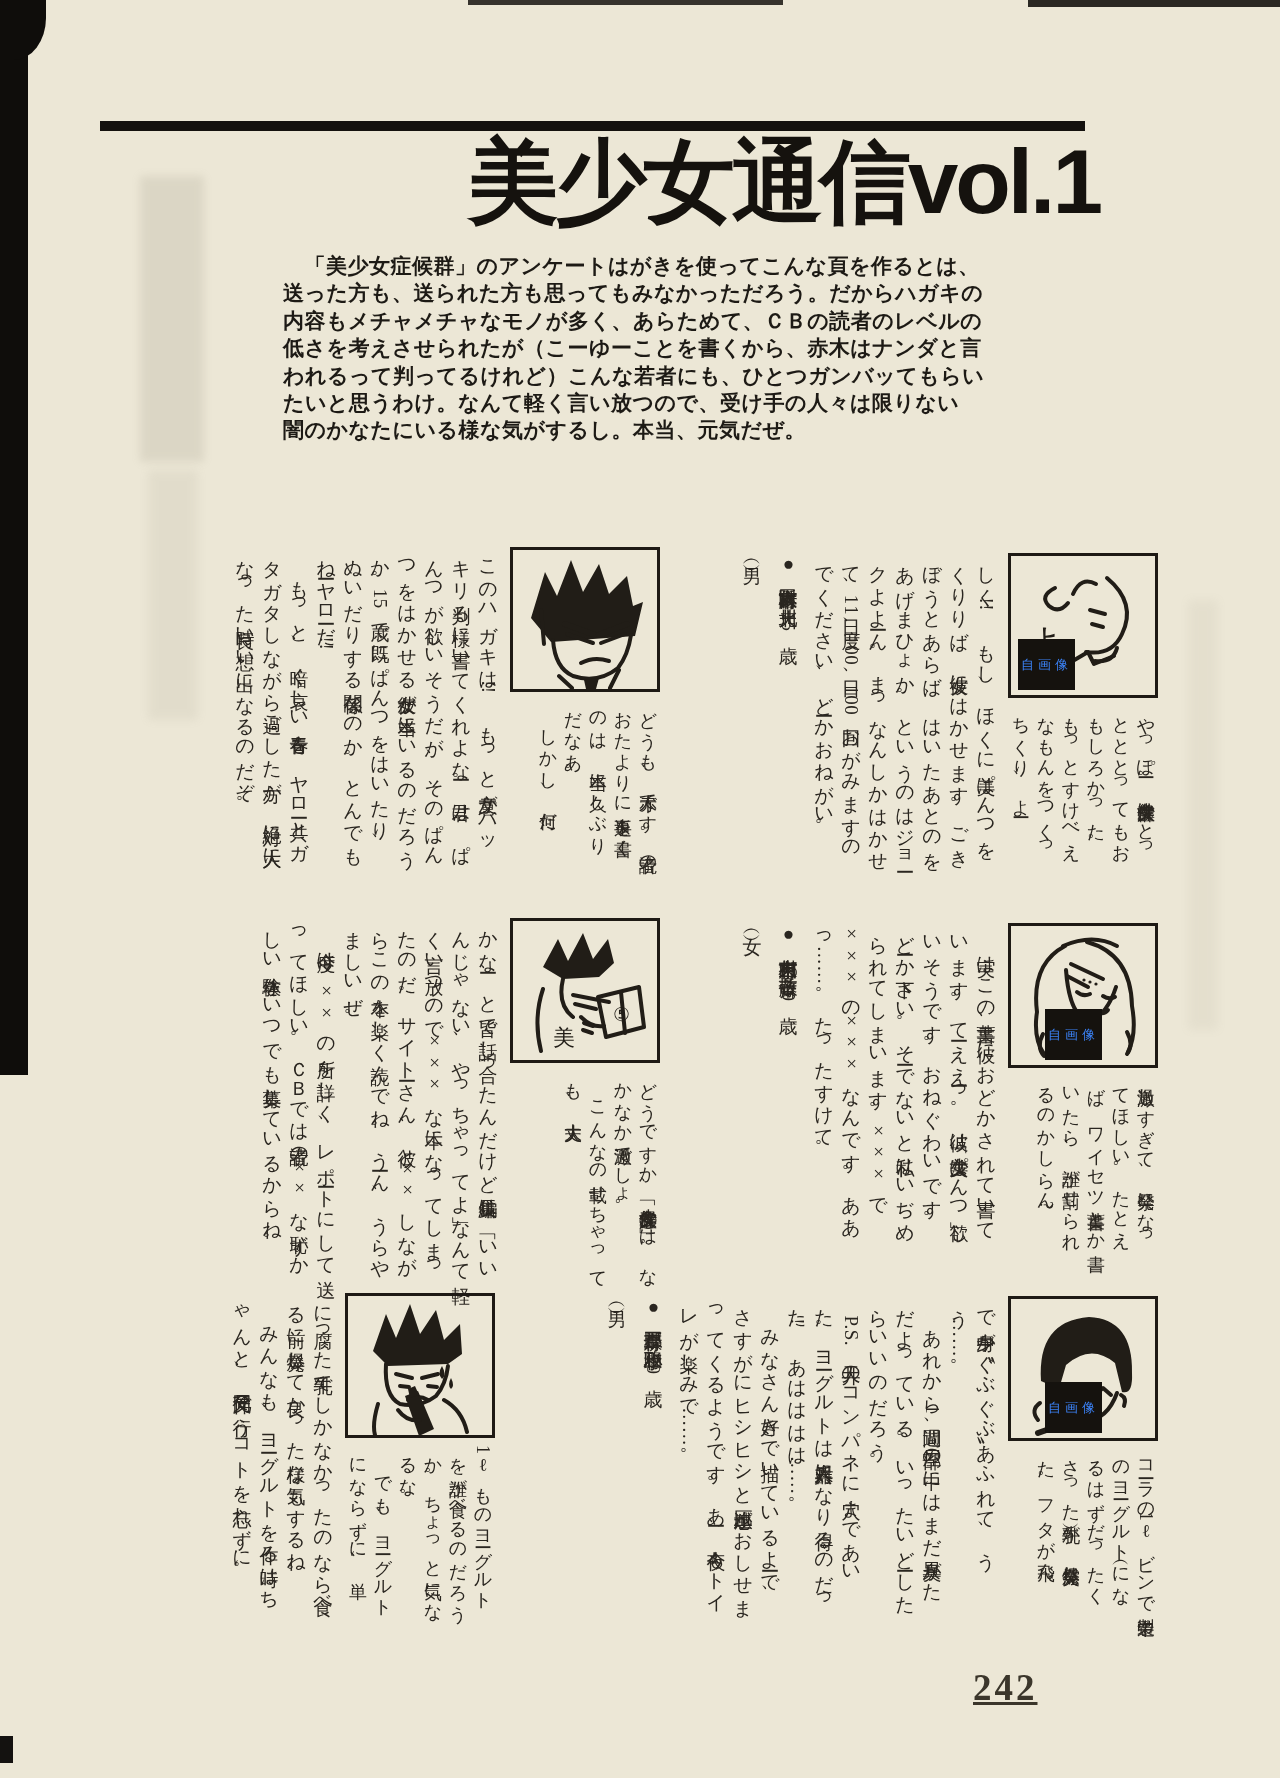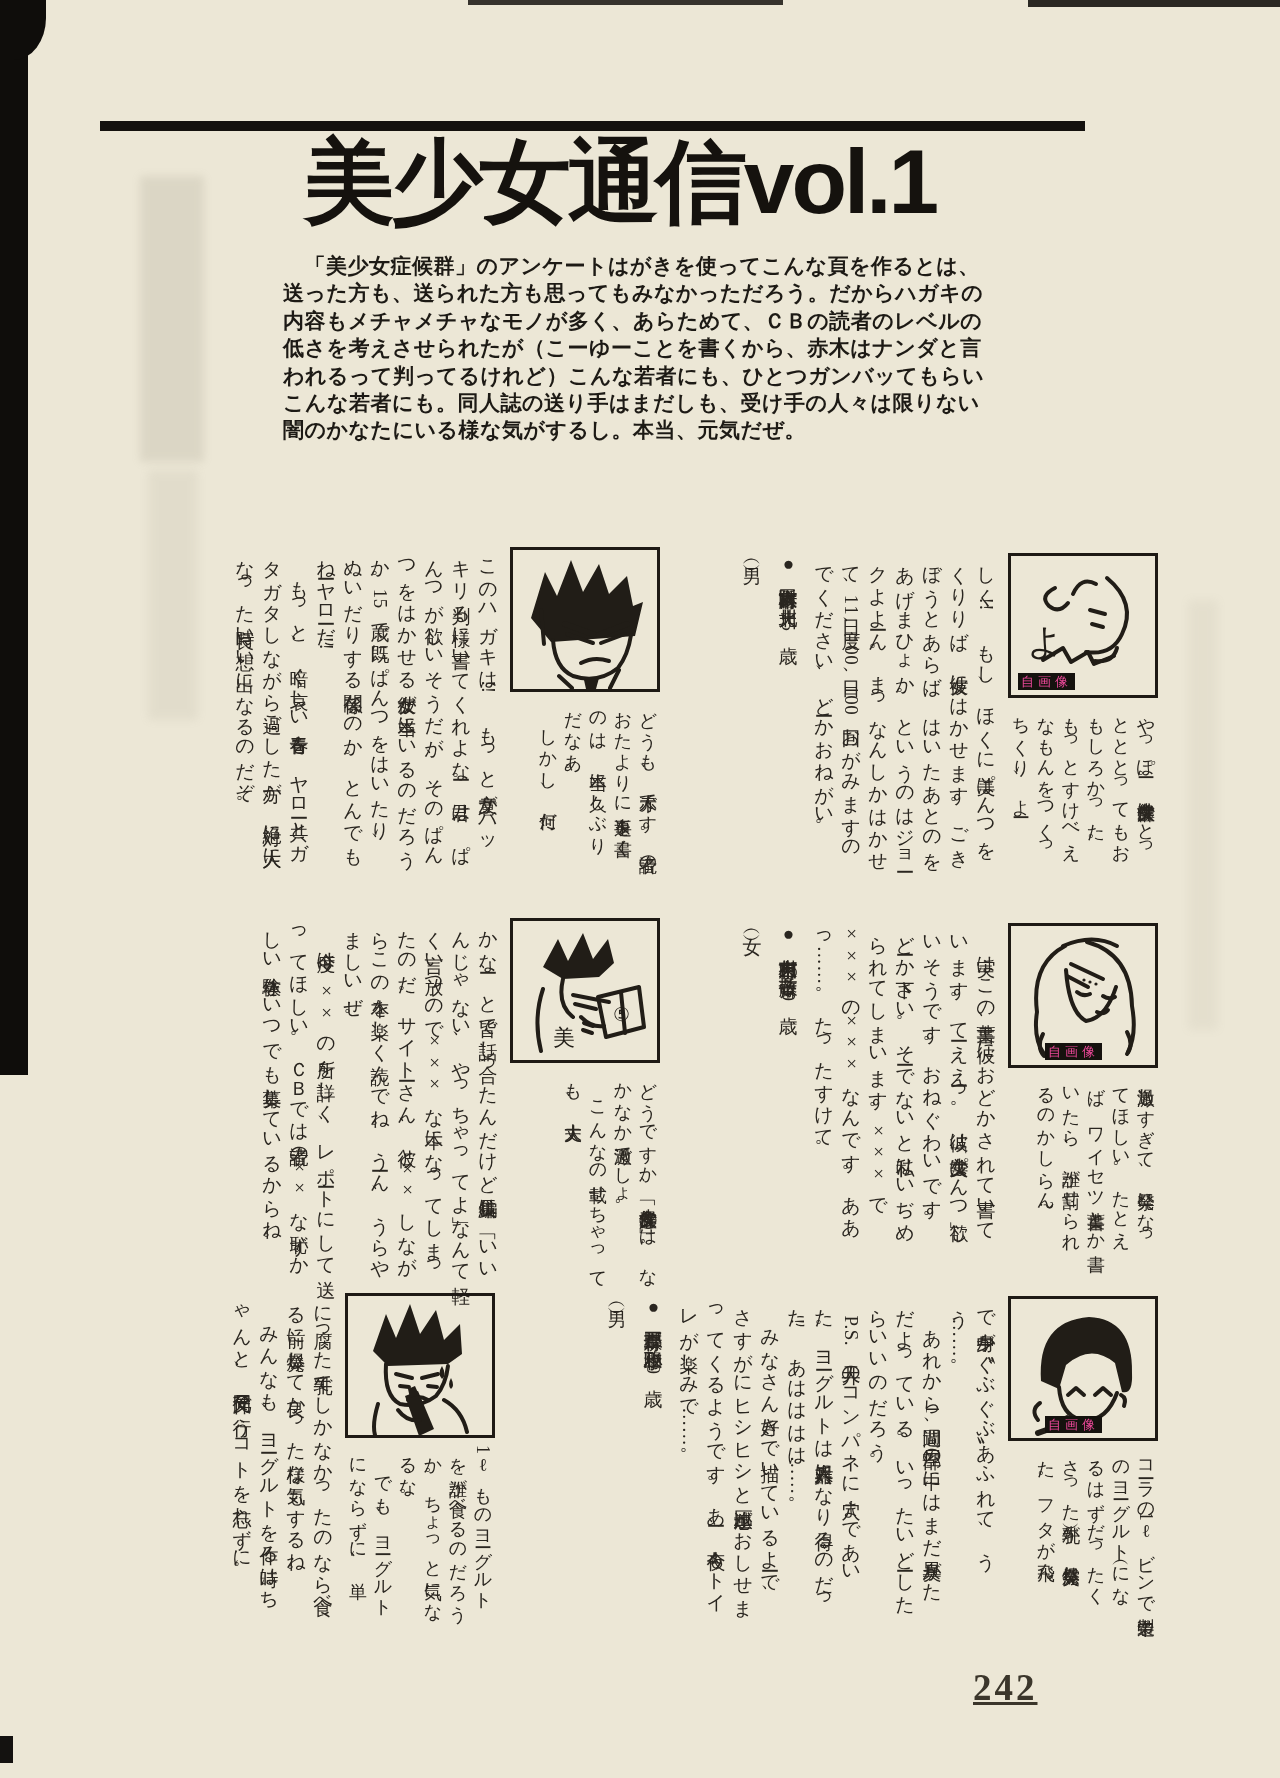--- a/index.html
+++ b/index.html
@@ -11,34 +11,34 @@
   .left-bar{left:0;top:0;width:28px;height:1075px;background:#0f0d0b;}
   .corner-blob{left:0;top:0;width:46px;height:60px;background:#0f0d0b;border-radius:0 0 70% 0;}
   .top-line-1{left:468px;top:0;width:315px;height:5px;background:#16130f;opacity:.85;}
   .top-line-2{left:1028px;top:0;width:252px;height:7px;background:#16130f;opacity:.9;}
   .bottom-speck{left:0;top:1736px;width:13px;height:27px;background:#141210;}
   .ghost1{left:140px;top:176px;width:64px;height:286px;background:#8d8774;opacity:.17;filter:blur(4px);}
   .ghost2{left:148px;top:470px;width:50px;height:250px;background:#8d8774;opacity:.10;filter:blur(5px);}
   .ghost3{left:1188px;top:600px;width:30px;height:430px;background:#8d8774;opacity:.08;filter:blur(5px);}
 
   .rule{left:100px;top:121px;width:985px;height:10px;background:#14110e;}
-  .title{left:140px;top:131px;width:960px;text-align:center;
+  .title{left:140px;top:131px;width:960px;text-align:right;
          font-family:"Liberation Sans",sans-serif;font-weight:900;font-size:91px;line-height:1.12;
          color:#15120e;letter-spacing:-3px;white-space:pre;}
   .intro{left:283px;top:252px;font-family:"Liberation Sans",sans-serif;font-weight:700;
          font-size:21px;line-height:27.4px;color:#1d1a15;white-space:pre;letter-spacing:.5px;}
 
   
   .block{position:absolute;display:flex;flex-direction:row-reverse;gap:8px;}
   .col-right{display:flex;flex-direction:column;flex:0 0 150px;width:150px;}
   .portrait{position:relative;width:144px;height:139px;border:3px solid #1e1a15;margin-bottom:7px;}
   .portrait svg{display:block;width:100%;height:100%;}
-  .jigazou{position:absolute;bottom:5px;left:7px;background:#15120e;color:#ec4899;
+  .jigazou{position:absolute;bottom:5px;left:7px;background:#15120e;color:#3b82f6;
            font-family:"Liberation Sans",sans-serif;font-size:13px;line-height:15px;
-           padding:1px 3px;letter-spacing:4px;}
+           padding:18px 3px;letter-spacing:4px;}
   .jigazou.center{left:34px;}
   .vtext{writing-mode:vertical-rl;text-orientation:mixed;white-space:pre-line;
          color:#2a2620;height:100%;}
   .start{font-size:18px;line-height:25px;flex:1;height:auto;letter-spacing:.5px;}
   .rest{font-size:19px;line-height:27px;letter-spacing:.5px;}
   .rest-wrap{display:flex;flex-direction:row-reverse;gap:9px;align-items:flex-start;height:100%;}
   .addr,.gen{font-size:19px;line-height:27px;}
 
   .page-number{left:973px;top:1666px;font-family:"Liberation Serif",serif;font-weight:700;
                font-size:37px;color:#3b362b;letter-spacing:3px;text-decoration:underline;}
@@ -60,21 +60,21 @@
   <div class="abs ghost2"></div>
   <div class="abs ghost3"></div>
 
   <div class="abs rule"></div>
   <div class="abs title">美少女通信vol.1</div>
   <div class="abs intro">　「美少女症候群」のアンケートはがきを使ってこんな頁を作るとは、
 送った方も、送られた方も思ってもみなかっただろう。だからハガキの
 内容もメチャメチャなモノが多く、あらためて、ＣＢの読者のレベルの
 低さを考えさせられたが（こーゆーことを書くから、赤木はナンダと言
 われるって判ってるけれど）こんな若者にも、ひとつガンバッてもらい
-こんな若者にも。同人誌の送り手はまだしも、受け手の人々は限りない
+たいと思うわけ。なんて軽く言い放つので、受け手の人々は限りない
 闇のかなたにいる様な気がするし。本当、元気だぜ。</div>
 
   <div class="block" style="left:620px;top:553px;width:538px;height:312px">
     <div class="col-right">
       <div class="portrait">
         <svg viewBox="0 0 144 139">
           <path class="ink" d="M44,32 q-16,8 -6,18 q10,8 19,-3"></path>
           <path class="ink" d="M62,38 q8,-18 23,-10"></path>
           <path class="ink" d="M96,22 q30,25 15,56 q-10,22 -36,18"></path>
           <path class="ink" d="M79,54 l15,4"></path>

